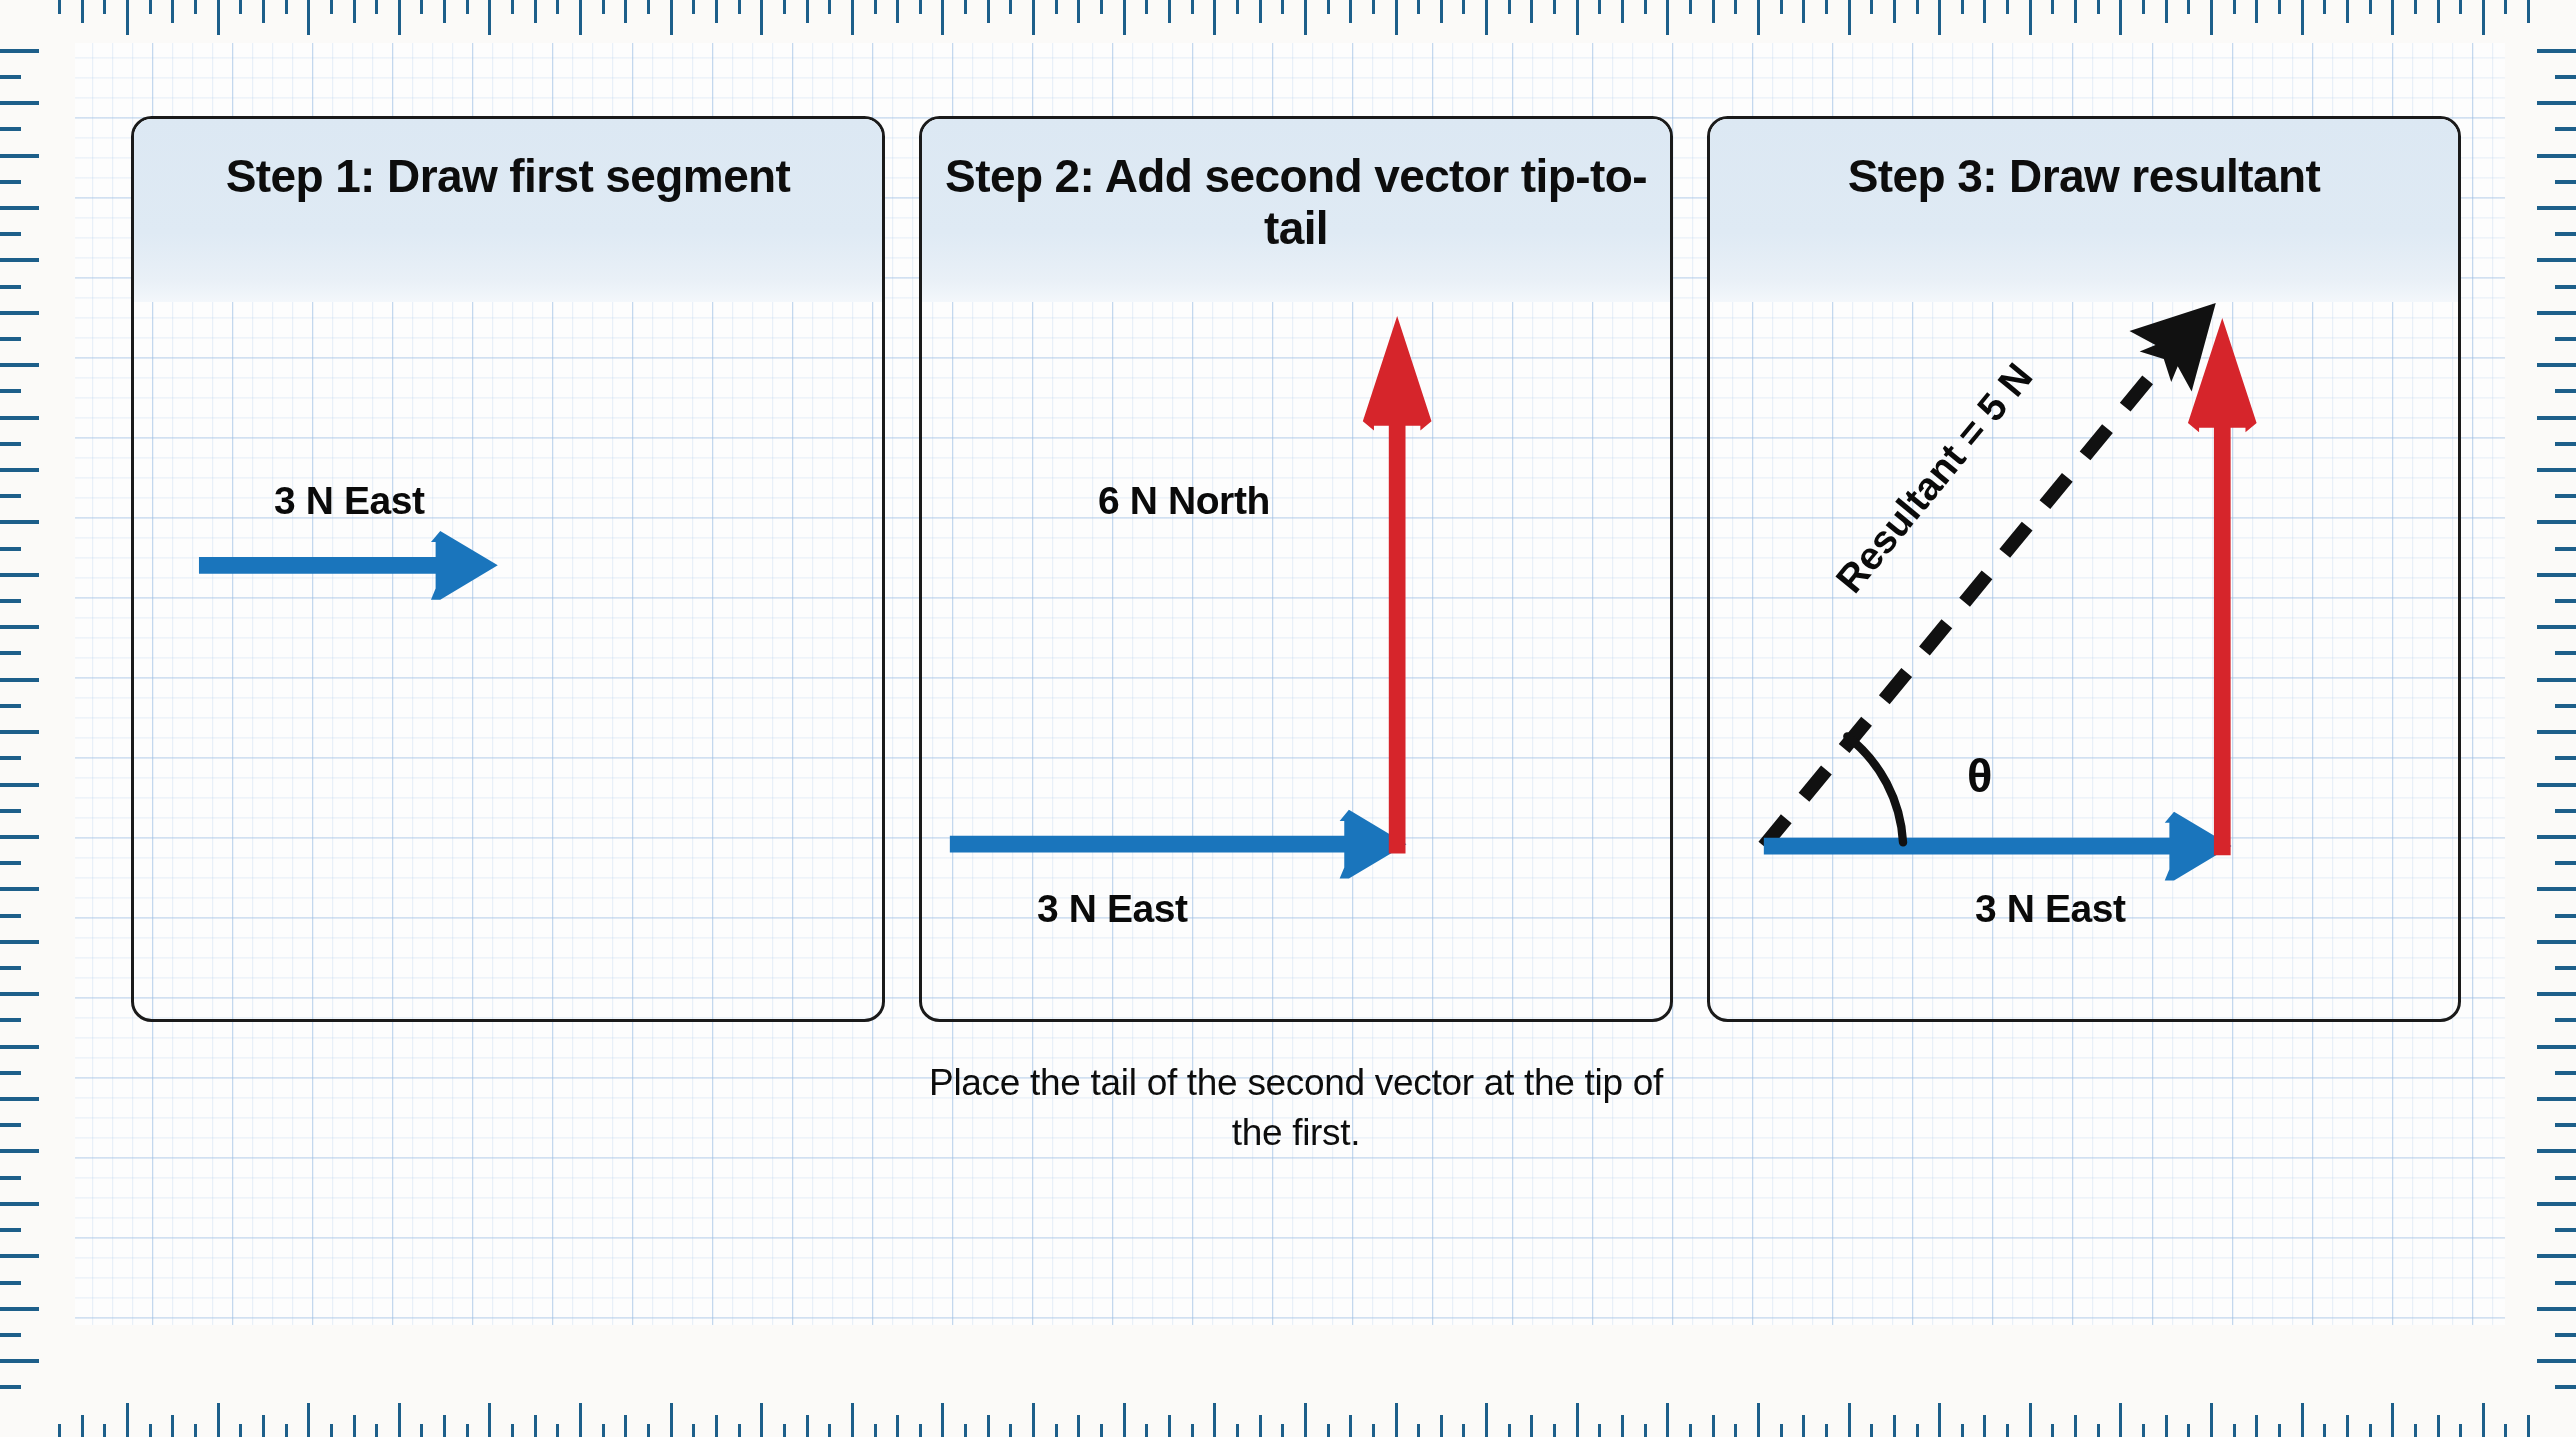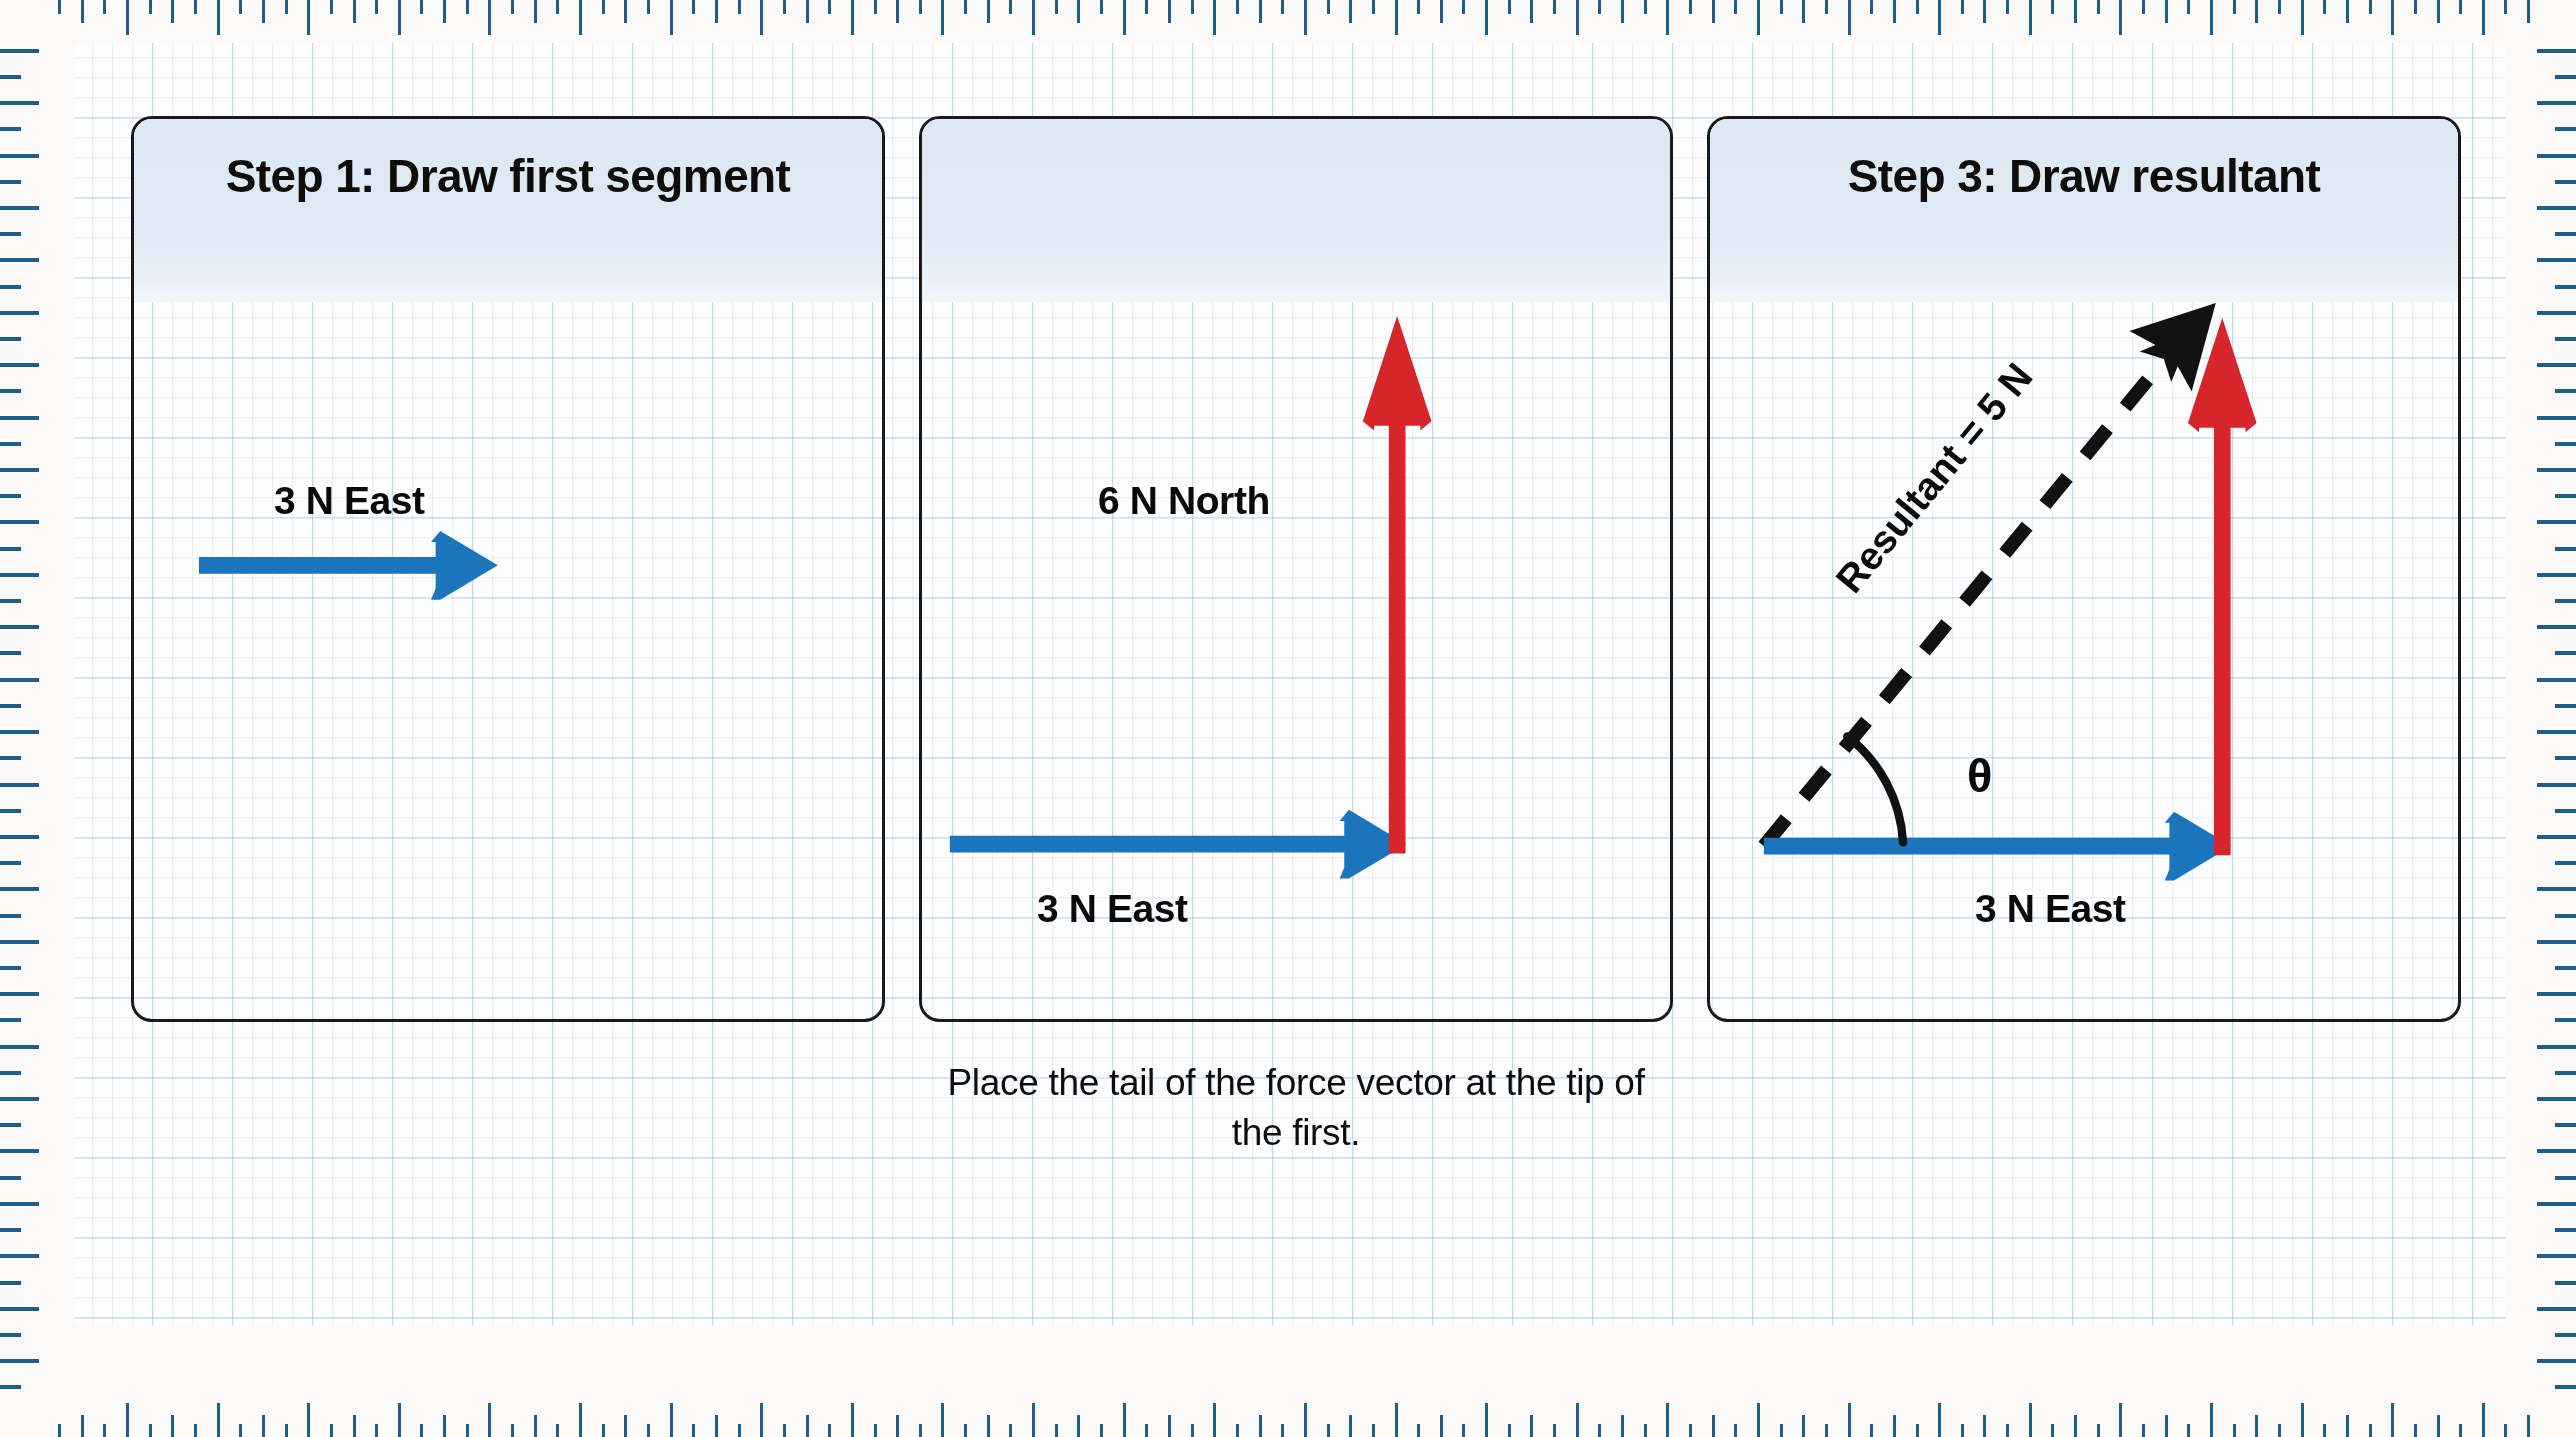--- a/index.html
+++ b/index.html
@@ -446,36 +446,37 @@
           </g>
         </svg>
       </div>
       <div class="vlabel" style="left:140px;top:360px;">3 N East</div>
     </div>
   </div>
 
   <div class="col">
     <div class="card">
       <div class="card-head"></div>
+      <div class="card-title">Step 2: Add second vector tip-to-tail</div>
       <div class="stage">
         <svg viewBox="0 0 806 968" preserveAspectRatio="none">
 
           <g>
             <path d="M 30 771 L 455 771 L 455 755 L 450 755 L 460 743 L 522 780 L 460 817 L 450 817 L 455 805 L 455 789 L 30 789 Z" fill="#1a75bc"></path>
           </g>
 
           <g>
             <path d="M 503 790 L 503 330 L 487 330 L 487 335 L 475 325 L 512 212 L 549 325 L 537 335 L 537 330 L 521 330 L 521 790 Z" fill="#d6252b"></path>
           </g>
         </svg>
       </div>
       <div class="vlabel" style="left:176px;top:360px;">6 N North</div>
       <div class="vlabel" style="left:115px;top:768px;">3 N East</div>
     </div>
-    <div class="caption">Place the tail of the force vector at the tip of the first.</div>
+    <div class="caption">Place the tail of the second vector at the tip of the first.</div>
   </div>
 
   <div class="col">
     <div class="card">
       <div class="card-head"></div>
       <div class="card-title">Step 3: Draw resultant</div>
       <div class="stage">
         <svg viewBox="0 0 806 968" preserveAspectRatio="none">
 
           <g>

